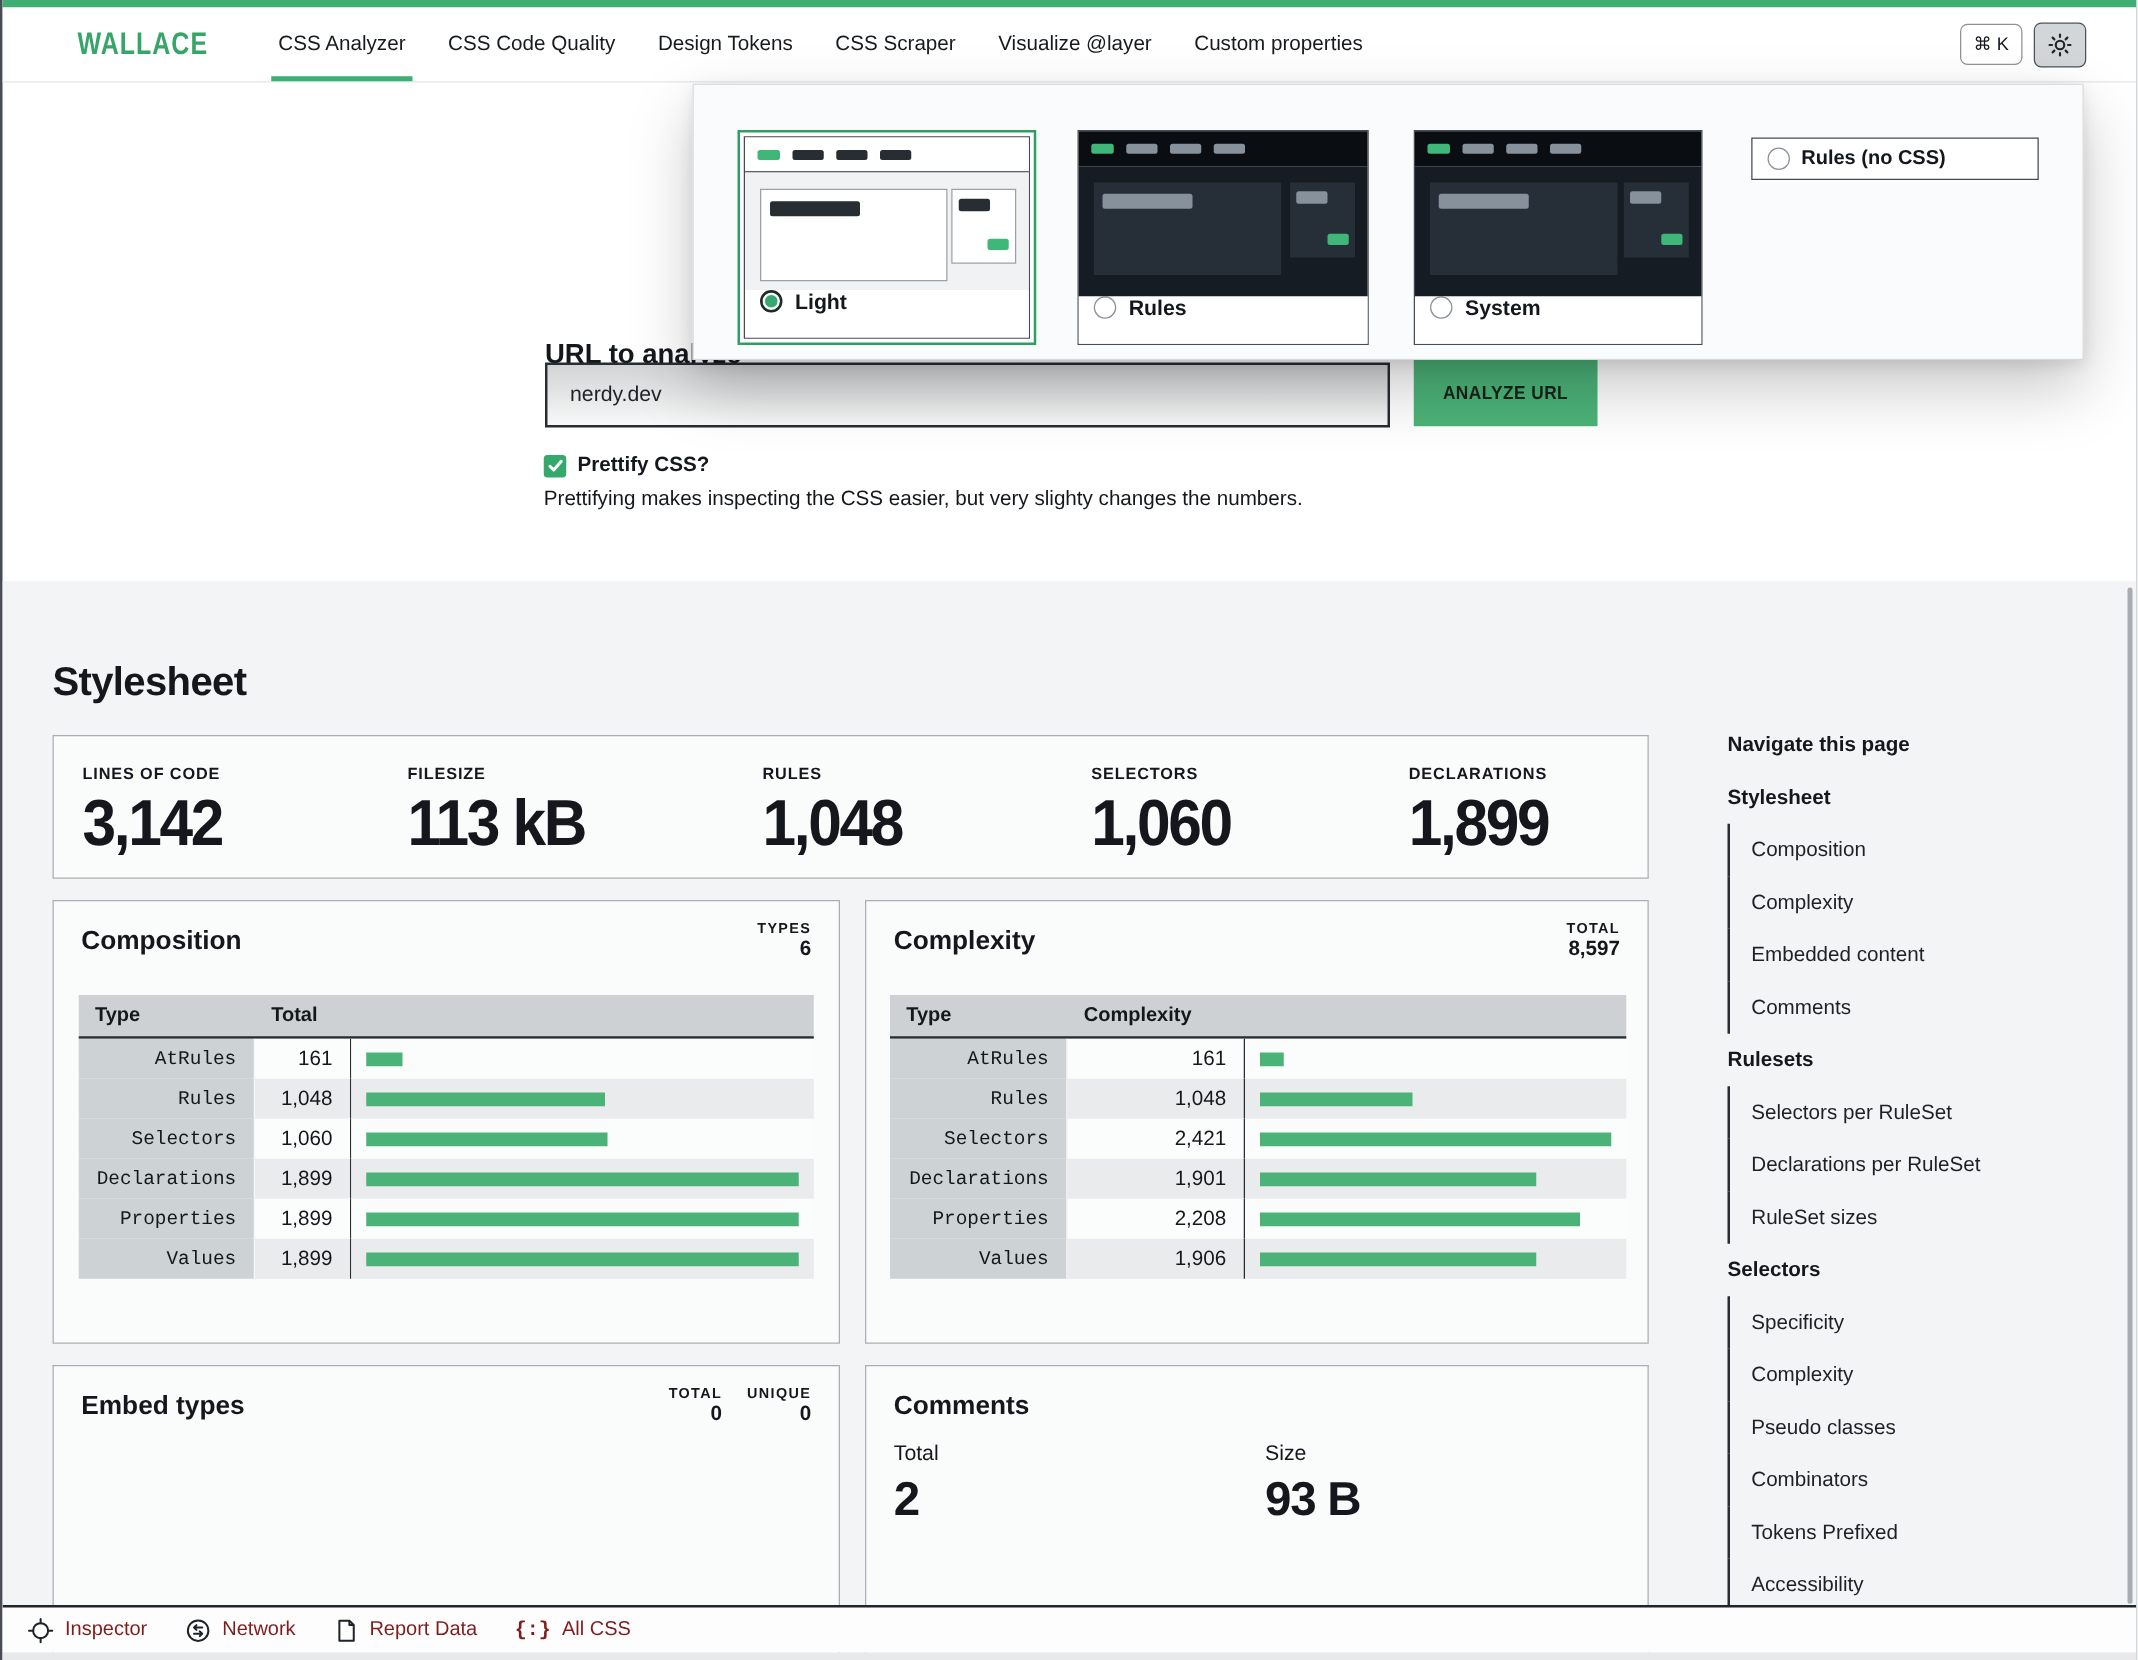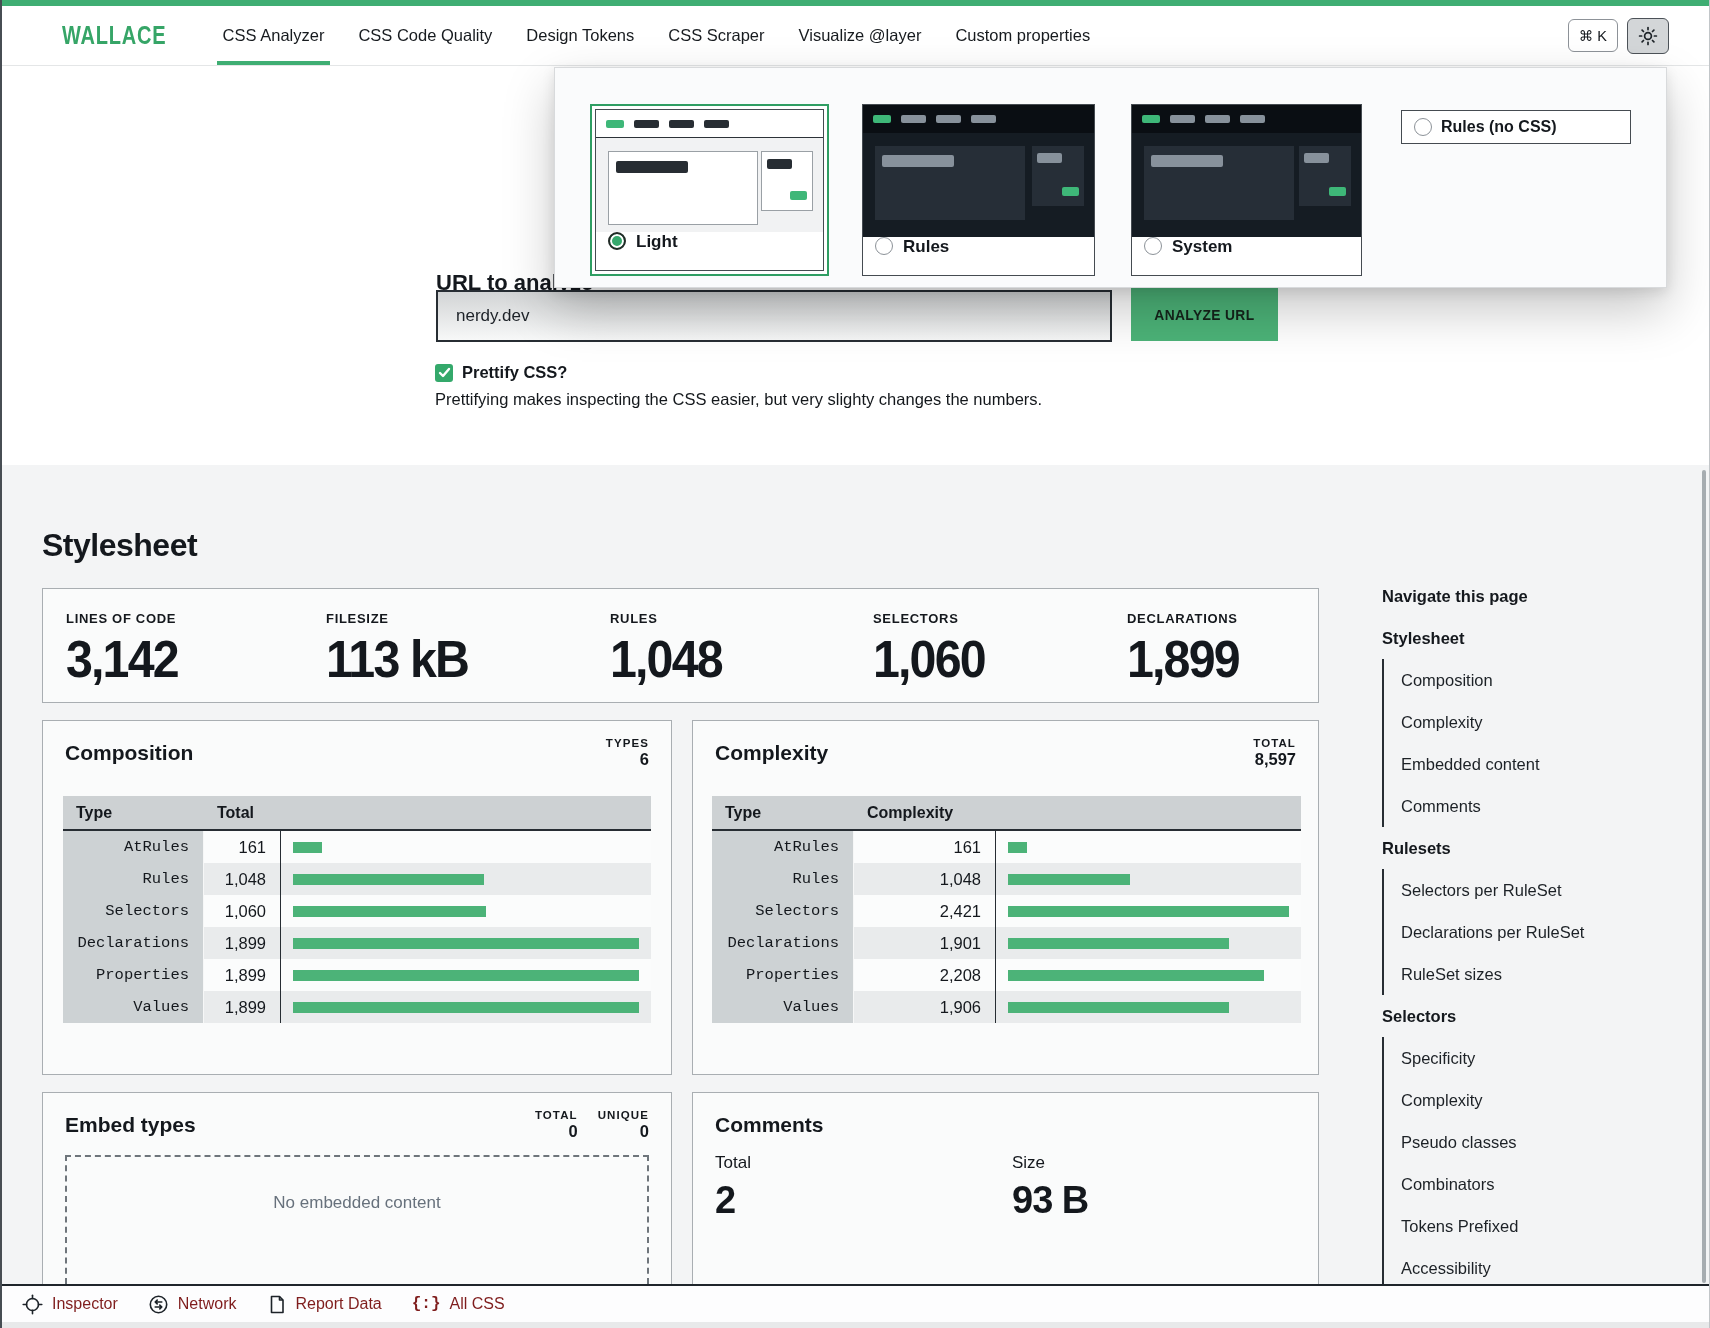--- a/index.html
+++ b/index.html
@@ -422,23 +422,20 @@
       <div class="mini-stats">
         <div class="mini-stat">
           <div class="meta-label">TOTAL</div>
           <div class="meta-value">0</div>
         </div>
         <div class="mini-stat">
           <div class="meta-label">UNIQUE</div>
           <div class="meta-value">0</div>
         </div>
       </div>
-      <div class="dashed-empty">
-        <div class="empty-text">No embedded content</div>
-      </div>
     </div>
 
     <div class="card" style="left:690px; top:627px; width:627px; height:236px; border-bottom:none;">
       <div class="card-title">Comments</div>
       <div class="cm-field" style="left:22px;">
         <div class="field-label">Total</div>
         <div class="field-value">2</div>
       </div>
       <div class="cm-field" style="left:319px;">
         <div class="field-label">Size</div>

